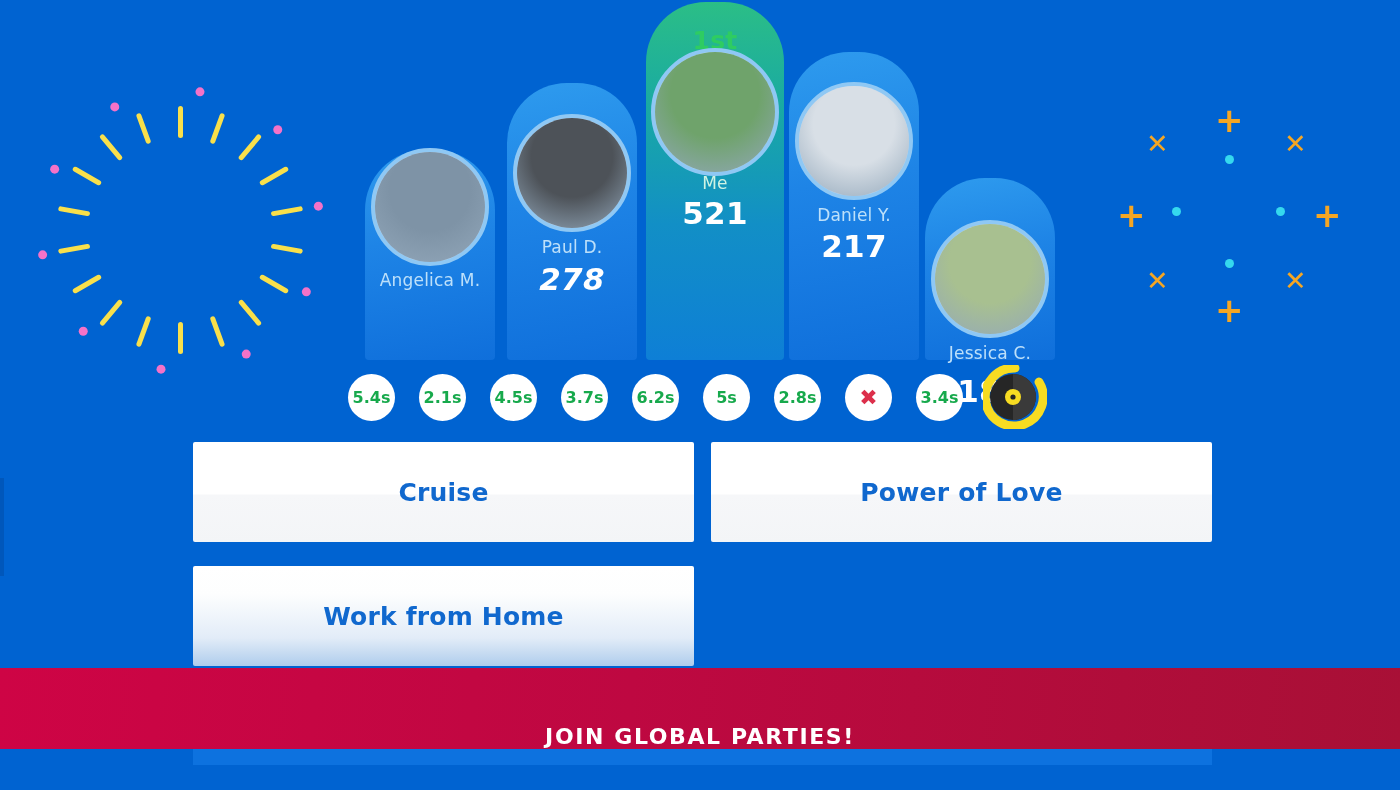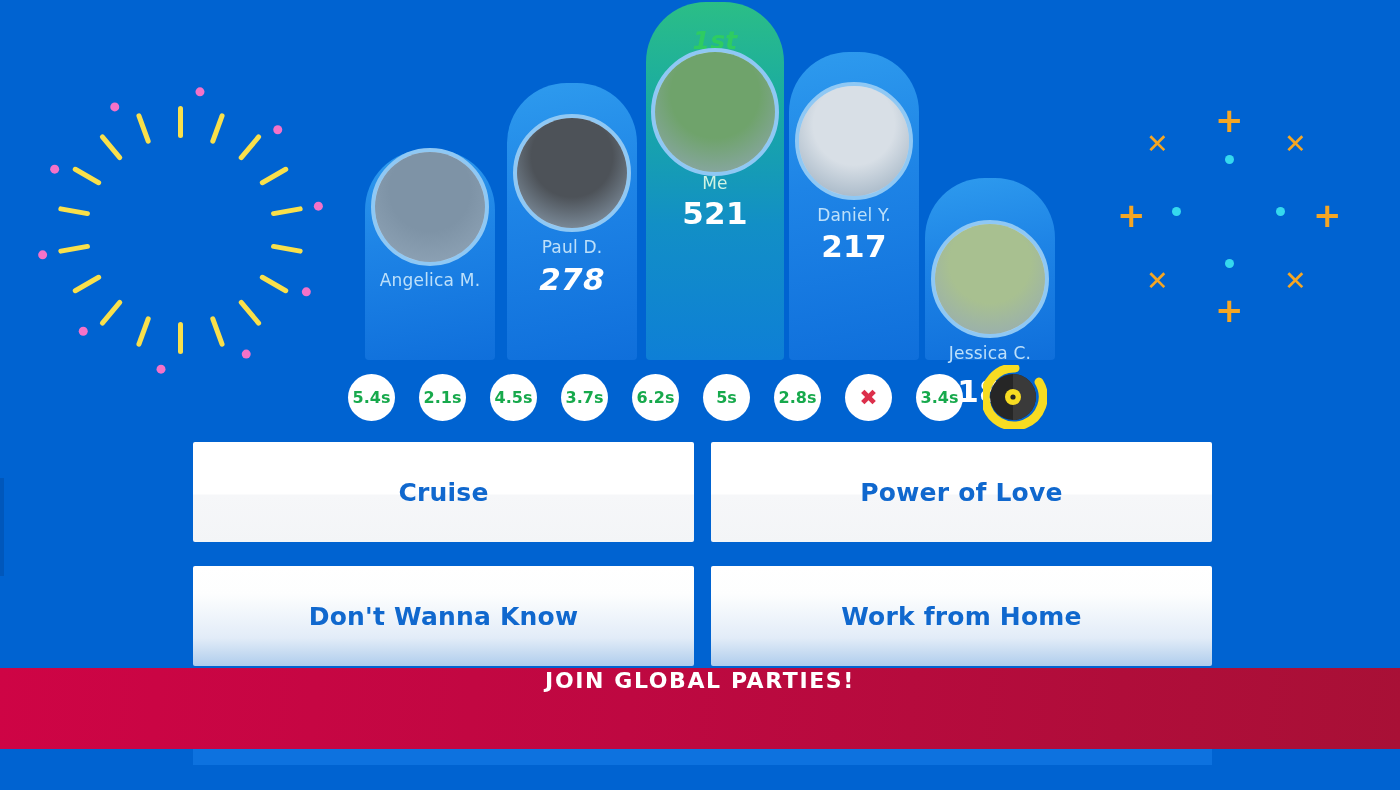--- a/index.html
+++ b/index.html
@@ -196,21 +196,21 @@
     background: linear-gradient(180deg, #ffffff 0%, #fdfefe 28%, #E2ECF8 72%, #AFCDEC 100%);
   }
 
   
   .banner {
     position: absolute;
     left: 0; top: 668px;
     width: 1400px; height: 81px;
     background: linear-gradient(95deg, #CE0445 0%, #BE0841 45%, #A81036 100%);
     display: flex;
-    align-items: flex-start;
+    align-items: flex-end;
     justify-content: center;
   }
   .banner-text {
     font-size: 22px;
     font-weight: 700;
     color: #ffffff;
     letter-spacing: 1.6px;
   }
   .footer-strip {
     position: absolute;
@@ -283,21 +283,21 @@
       <div class="column" style="left: 152px; width: 130px; height: 360px;">
         <div class="bar" style="height: 277px;"></div>
         <div class="avatar" style="width: 118px; height: 118px; top: 114px;">
           <div class="ph" style="background: radial-gradient(circle at 50% 35%, rgb(77, 82, 88) 0%, rgb(77, 82, 88) 45%, rgba(0, 0, 0, 0.22) 100%);"></div>
         </div>
         <div class="col-name" style="top: 237px;">Paul D.</div>
         <div class="col-score" style="top: 261px; font-style: italic;">278</div>
       </div>
       <div class="column winner" style="left: 291px; width: 138px; height: 360px;">
         <div class="bar" style="height: 358px;"></div>
-        <div class="rank-label" style="top: 26px; font-style: italic;">1st</div>
+        <div class="rank-label" style="top: 26px;">1st</div>
         <div class="avatar" style="width: 128px; height: 128px; top: 48px;">
           <div class="ph" style="background: radial-gradient(circle at 50% 35%, rgb(111, 163, 107) 0%, rgb(111, 163, 107) 45%, rgba(0, 0, 0, 0.22) 100%);"></div>
         </div>
         <div class="col-name" style="top: 173px;">Me</div>
         <div class="col-score" style="top: 195px;">521</div>
       </div>
       <div class="column" style="left: 434px; width: 130px; height: 360px;">
         <div class="bar" style="height: 308px;"></div>
         <div class="avatar" style="width: 118px; height: 118px; top: 82px;">
           <div class="ph" style="background: radial-gradient(circle at 50% 35%, rgb(216, 223, 230) 0%, rgb(216, 223, 230) 45%, rgba(0, 0, 0, 0.22) 100%);"></div>
@@ -335,23 +335,20 @@
     </div>
 
   <div class="answers" id="answers">
       <div class="answer">
         <span>Cruise</span>
       </div>
       <div class="answer">
         <span>Power of Love</span>
       </div>
       <div class="answer tinted">
-        <span>Don't Wanna Know</span>
-      </div>
-      <div class="answer tinted">
         <span>Work from Home</span>
       </div>
     </div>
 
   <div class="banner">
     <span class="banner-text">JOIN GLOBAL PARTIES!</span>
   </div>
 
   <div class="footer-strip"></div>
 

